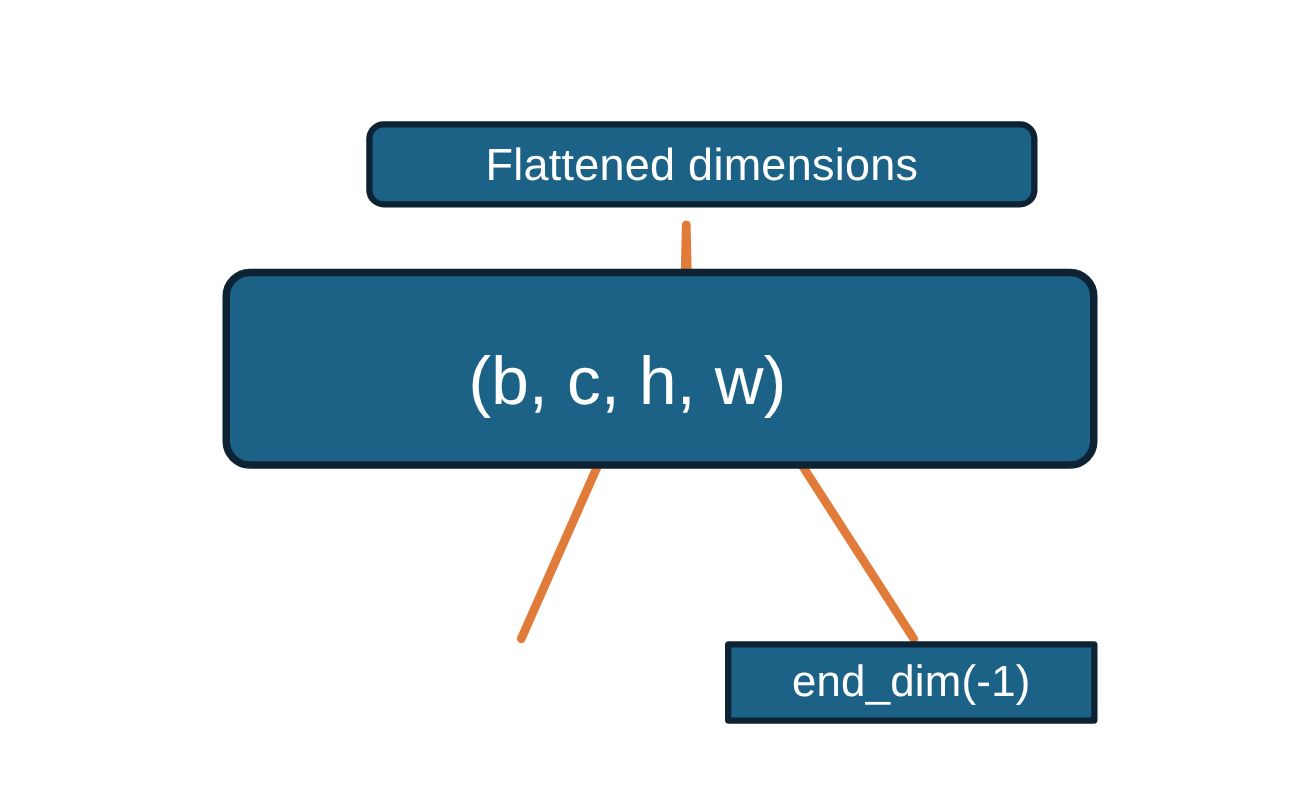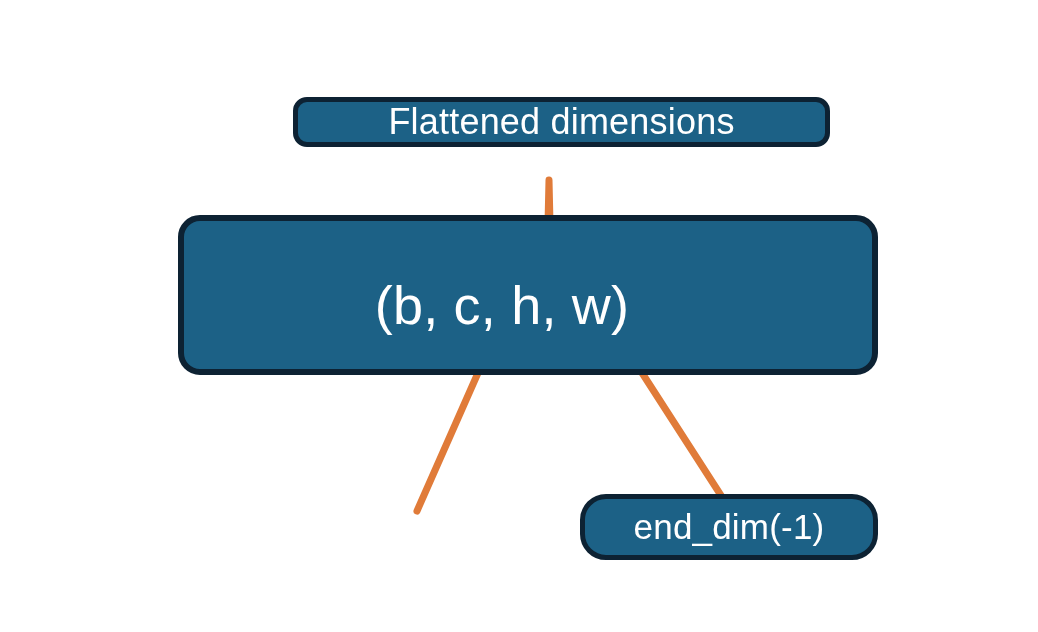--- a/index.html
+++ b/index.html
@@ -44,21 +44,21 @@
   }
   .node-label {
     display: block;
   }
 
   
   #node-flattened {
     left: 293px;
     top: 97px;
     width: 537px;
-    height: 50px;
+    height: 69px;
     border-radius: 14px;
   }
   #node-flattened .node-label {
     font-size: 36px;
   }
 
   
   #node-shape {
     left: 178px;
     top: 215px;
@@ -84,24 +84,24 @@
     top: 513px;
     width: 295px;
     height: 66px;
     border-radius: 14px;
   }
   #node-start-dim .node-label {
     font-size: 35px;
   }
   #node-end-dim {
     left: 580px;
-    top: 494px;
+    top: 513px;
     width: 298px;
     height: 66px;
-    border-radius: 26px;
+    border-radius: 3px;
   }
   #node-end-dim .node-label {
     font-size: 35px;
   }
 </style>
 </head>
 <body>
 
 <div id="canvas">
 

